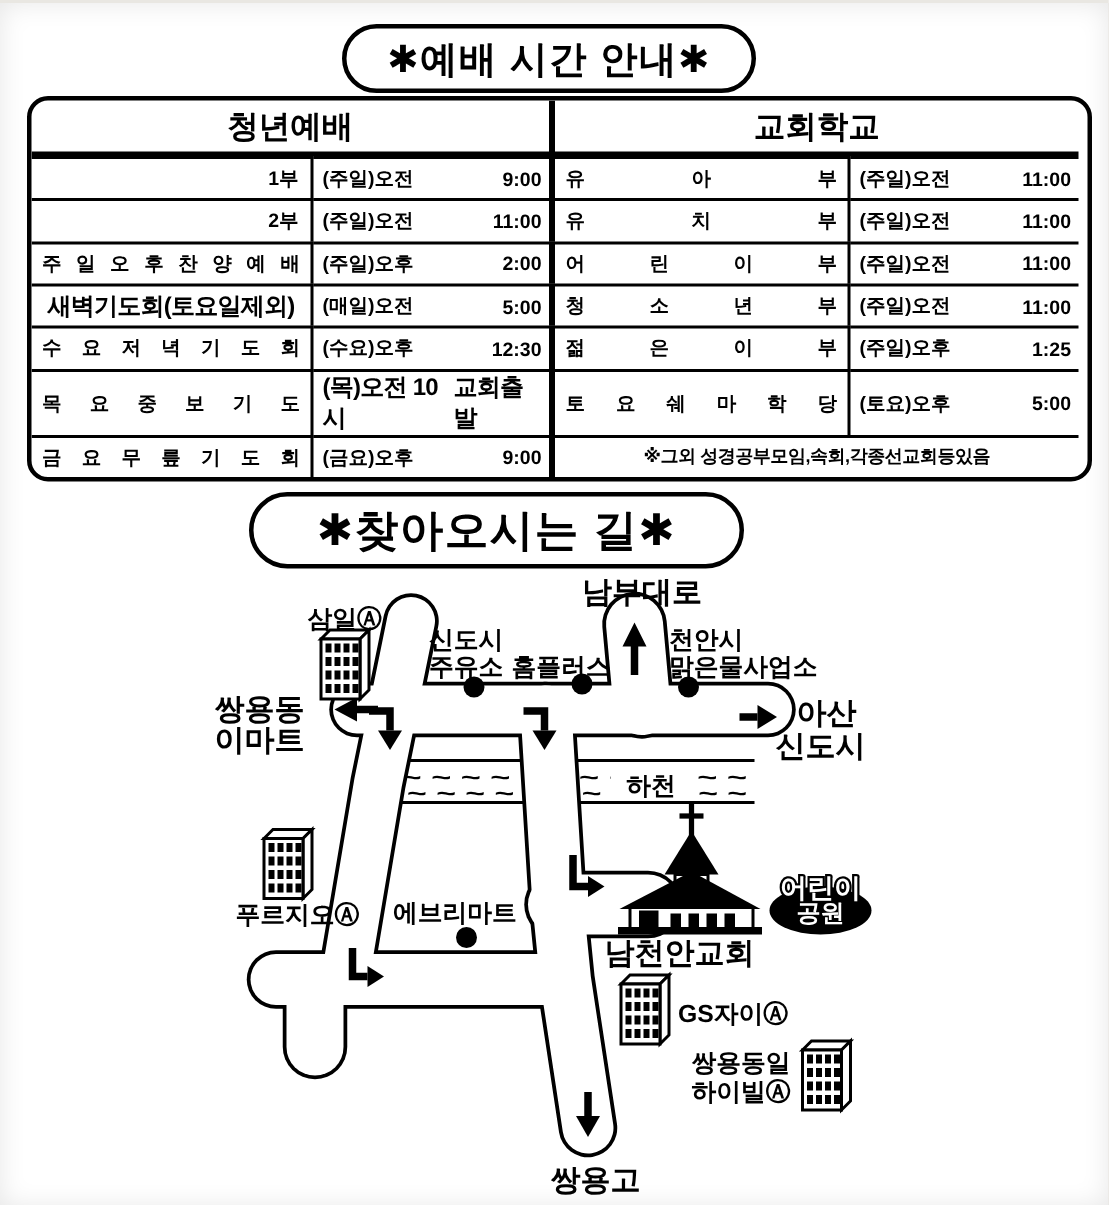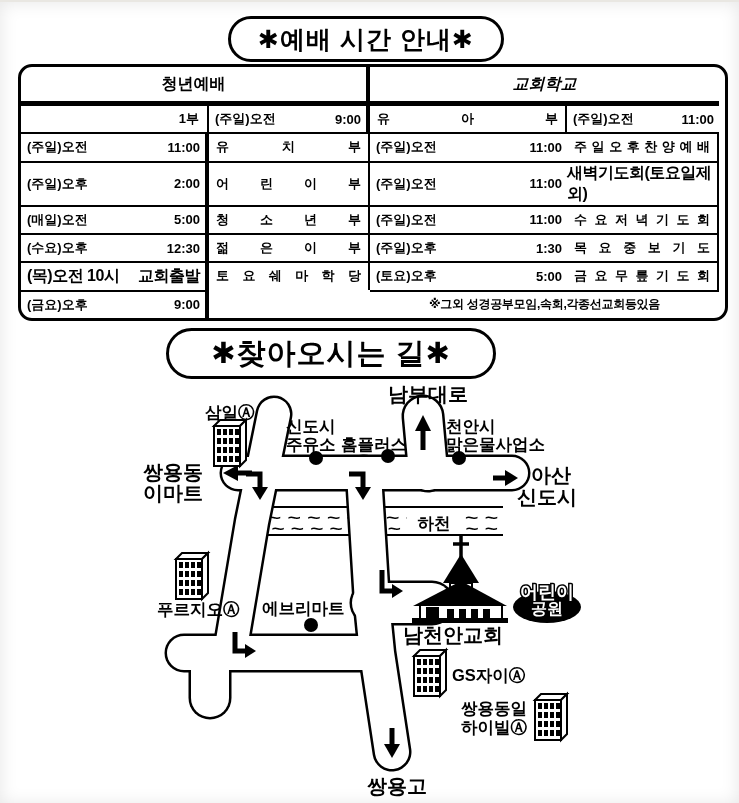--- a/index.html
+++ b/index.html
@@ -9,23 +9,23 @@
   .pill{position:absolute;border:3.5px solid #000;border-radius:26px;background:#fff;
         display:flex;align-items:center;justify-content:center;font-weight:800;letter-spacing:1px;}
   #pill1{left:228px;top:14px;width:270px;height:40px;font-size:25px;}
   #pill2{left:166px;top:326px;width:324px;height:45px;font-size:29px;}
 
   
   #tbl{position:absolute;left:18px;top:62px;width:704px;height:251px;border:3px solid #000;
        border-radius:14px;overflow:hidden;display:grid;background:#fff;
        grid-template-columns:188px 161px 197px 152px;grid-template-rows:37px repeat(7,1fr);}
   #tbl>div{display:flex;align-items:center;font-weight:700;}
-  .hcell{justify-content:center;font-size:16px;font-weight:800;border-bottom:3px solid #000;text-align:right;}
+  .hcell{justify-content:center;font-size:21px;font-weight:800;border-bottom:3px solid #000;text-align:right;}
   .hl{grid-column:1/3;border-right:4px solid #000;}
-  .hr{grid-column:3/5;font-style:italic;}
+  .hr{grid-column:3/5;}
   .cell{border-top:2px solid #000;font-size:13px;}
   .b1,.b3{border-right:2px solid #000;}
   .b2{border-right:4px solid #000;}
   .lab.r{justify-content:flex-end;padding-right:8px;}
   .sp{justify-content:space-between;padding:0 7px;}
   .sm{justify-content:center;font-size:16px;letter-spacing:-0.5px;}
   .tim{justify-content:space-between;padding:0 5px 0 6px;}
   .tim .t2{font-variant-numeric:tabular-nums;}
   .note{grid-column:3/5;justify-content:center;font-size:12px;letter-spacing:-0.3px;}
 
@@ -59,20 +59,21 @@
     <div class="cell lab sp b3">
         <span>유</span>
         <span>아</span>
         <span>부</span>
       </div>
     <div class="cell tim">
         <span>(주일)오전</span>
         <span class="t2">11:00</span>
       </div>
 
+    <div class="cell lab r b1">2부</div>
     <div class="cell tim b2">
         <span>(주일)오전</span>
         <span class="t2">11:00</span>
       </div>
     <div class="cell lab sp b3">
         <span>유</span>
         <span>치</span>
         <span>부</span>
       </div>
     <div class="cell tim">
@@ -135,21 +136,21 @@
         <span class="t2">12:30</span>
       </div>
     <div class="cell lab sp b3">
         <span>젊</span>
         <span>은</span>
         <span>이</span>
         <span>부</span>
       </div>
     <div class="cell tim">
         <span>(주일)오후</span>
-        <span class="t2">1:30</span>
+        <span class="t2">1:25</span>
       </div>
 
     <div class="cell lab sp b1">
         <span>목</span>
         <span>요</span>
         <span>중</span>
         <span>보</span>
         <span>기</span>
         <span>도</span>
       </div>

